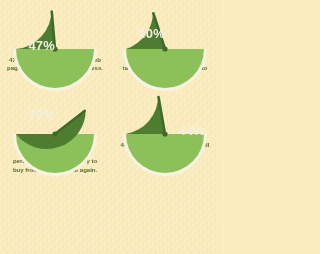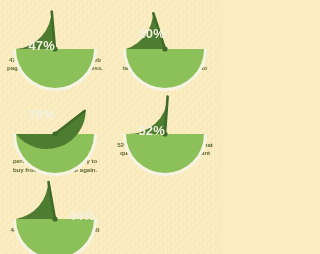--- a/index.html
+++ b/index.html
@@ -98,33 +98,20 @@
           <path d="M 43 43 L 4 42.99999999999999 A 39 39 0 0 0 82 43 Z" fill="#8cc059"></path>
           <path d="M 43 43 L 4 42.99999999999999 A 39 39 0 0 0 73.73241939066216 18.989202462299332 Z" fill="#4e7d32"></path>
           <line x1="43" y1="43" x2="72.55040326025207" y2="19.912694675287817" stroke="#3f6b2a" stroke-width="2.6" stroke-linecap="round"></line>
           <circle cx="43" cy="43" r="2.6" fill="#3f6b2a"></circle>
         </svg>
       </div>
     <div class="pct inside" style="left: 28.4771px; top: 22px;">79%</div>
     <div class="caption">79% of shoppers who are dissatisfied with website performance are less likely to buy from the same site again.</div>
   </div>
 
-  <div class="cell">
-    <div class="gauge-wrap">
-        <svg viewBox="0 0 86 45">
-          <path d="M 43 43 L 0.7999999999999972 42.99999999999999 A 42.2 42.2 0 0 0 85.2 43 Z" fill="#f7f3e2"></path>
-          <path d="M 43 43 L 4 42.99999999999999 A 39 39 0 0 0 82 43 Z" fill="#8cc059"></path>
-          <path d="M 43 43 L 4 42.99999999999999 A 39 39 0 0 0 45.72050247602089 4.095002039866856 Z" fill="#4e7d32"></path>
-          <line x1="43" y1="43" x2="45.6158677654047" y2="5.591348115256594" stroke="#3f6b2a" stroke-width="2.6" stroke-linecap="round"></line>
-          <circle cx="43" cy="43" r="2.6" fill="#3f6b2a"></circle>
-        </svg>
-      </div>
-    <div class="pct inside" style="left: 28.4771px; top: 37.5303px;">52%</div>
-    <div class="caption">52% of online shoppers state that quick page loading is important to their site loyalty.</div>
-  </div>
 
 
   <div class="cell">
     <div class="gauge-wrap">
         <svg viewBox="0 0 86 45">
           <path d="M 43 43 L 0.7999999999999972 42.99999999999999 A 42.2 42.2 0 0 0 85.2 43 Z" fill="#f7f3e2"></path>
           <path d="M 43 43 L 4 42.99999999999999 A 39 39 0 0 0 82 43 Z" fill="#8cc059"></path>
           <path d="M 43 43 L 4 42.99999999999999 A 39 39 0 0 0 36.227721070989716 4.592497632523887 Z" fill="#4e7d32"></path>
           <line x1="43" y1="43" x2="36.48819333749012" y2="6.069709262042203" stroke="#3f6b2a" stroke-width="2.6" stroke-linecap="round"></line>
           <circle cx="43" cy="43" r="2.6" fill="#3f6b2a"></circle>

